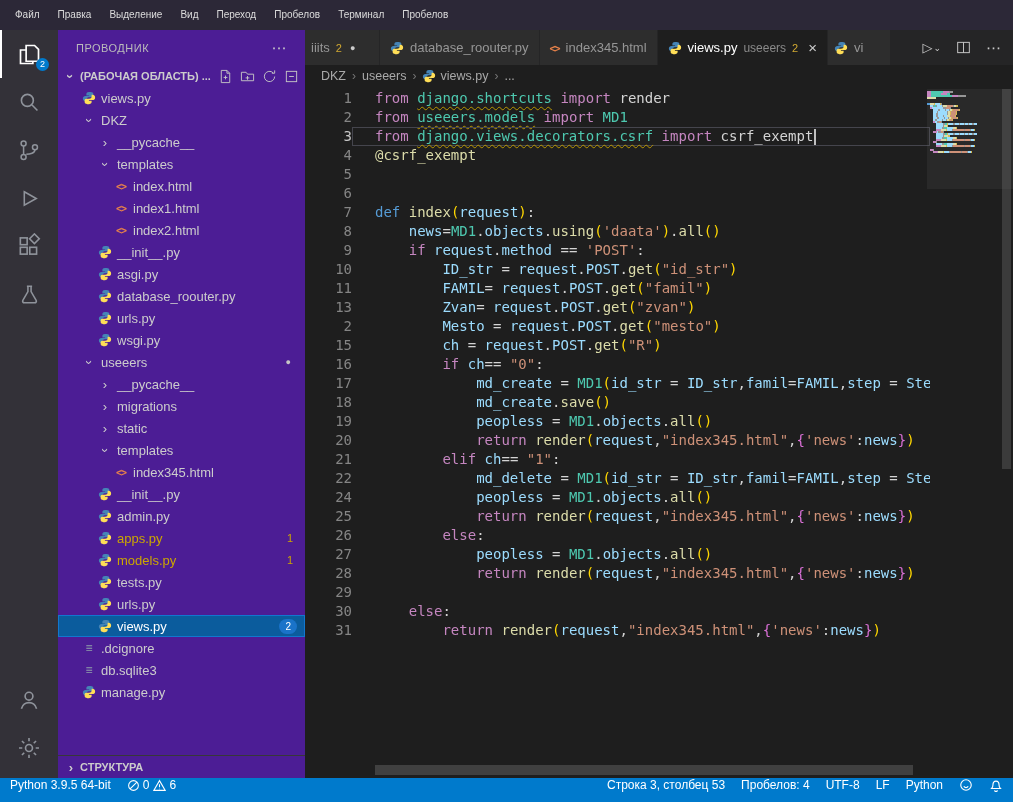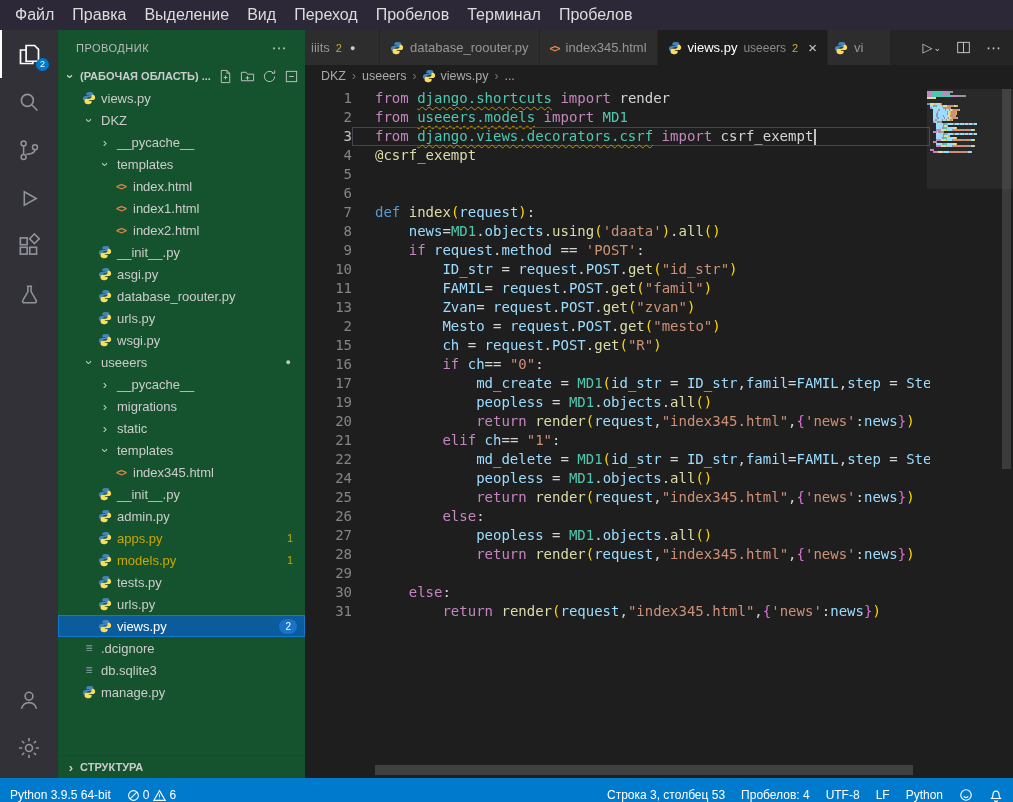--- a/index.html
+++ b/index.html
@@ -1,33 +1,33 @@
 <!DOCTYPE html>
 <html><head>
 <meta charset="utf-8">
 <style>
   html,body{margin:0;padding:0;width:1013px;height:802px;overflow:hidden;background:#1e1e1e;
     font-family:"Liberation Sans",sans-serif;}
   .app{display:flex;flex-direction:column;width:1013px;height:802px;}
 
   
   .menubar{height:30px;background:#2c2837;display:flex;align-items:center;padding:0 6px;flex:none;}
-  .menu-item{color:#dcdcdc;font-size:16px;padding:0 9px;line-height:30px;cursor:default;}
+  .menu-item{color:#dcdcdc;font-size:10px;padding:0 9px;line-height:30px;cursor:default;}
 
   .main{flex:1;display:flex;min-height:0;}
 
   
   .activitybar{width:58px;background:#333138;display:flex;flex-direction:column;align-items:center;flex:none;}
   .act-item{width:58px;height:48px;display:flex;align-items:center;justify-content:center;color:#8f939b;position:relative;}
   .act-item.active{color:#ffffff;box-shadow:inset 2px 0 0 #ffffff;}
   .act-badge{position:absolute;right:9px;bottom:7px;background:#007acc;color:#fff;font-size:9px;line-height:1;padding:2px 4px;border-radius:8px;}
   .act-bottom{margin-top:auto;margin-bottom:6px;display:flex;flex-direction:column;align-items:center;}
 
   
-  .sidebar{width:247px;background:#14532d;display:flex;flex-direction:column;flex:none;color:#cccccc;}
+  .sidebar{width:247px;background:#4c1d95;display:flex;flex-direction:column;flex:none;color:#cccccc;}
   .sb-title{height:35px;display:flex;align-items:center;padding:0 18px 0 18px;font-size:11px;letter-spacing:.5px;color:#bbbbbb;flex:none;}
   .sb-title .more{margin-left:auto;color:#cccccc;font-size:15px;}
   .sb-section{height:22px;display:flex;align-items:center;font-size:11px;font-weight:700;color:#cccccc;padding:0 6px 0 4px;flex:none;}
   .sb-section .chev{margin-right:2px;}
   .sb-section .sec-label{white-space:nowrap;overflow:hidden;}
   .sb-actions{margin-left:auto;display:flex;gap:7px;color:#c5c5c5;align-items:center;}
   .tree{flex:1;overflow:hidden;font-size:13px;}
   .tree-row{display:flex;align-items:center;height:22px;cursor:pointer;color:#cccccc;}
   .tree-row.sel{background:#0b5c9d;box-shadow:inset 0 0 0 1px #1177cf;}
   .slot{width:18px;flex:none;display:inline-flex;justify-content:center;align-items:center;}
@@ -80,21 +80,21 @@
   .mm-seg{height:1.6px;display:inline-block;flex:none;}
   .mm-slider{position:absolute;top:2px;right:0;width:86px;height:100px;background:rgba(121,121,121,.12);}
   .vscroll{position:absolute;top:0;right:0;width:13px;bottom:16px;}
   .vthumb{position:absolute;top:2px;left:2px;width:9px;height:380px;background:rgba(121,121,121,.32);}
   .hscroll{position:absolute;left:70px;right:100px;bottom:3px;height:10px;}
   .hthumb{width:100%;height:100%;background:rgba(121,121,121,.38);}
 
   
   .statusbar{height:24px;background:#007acc;color:#ffffff;display:flex;align-items:center;
     font-size:12px;padding:0 10px;justify-content:space-between;flex:none;}
-  .sb-left,.sb-right{display:flex;align-items:flex-end;gap:16px;height:100%;}
+  .sb-left,.sb-right{display:flex;align-items:flex-start;gap:16px;height:100%;}
   .status-item{display:flex;align-items:center;gap:4px;white-space:nowrap;cursor:pointer;}
   .problem-group{display:flex;align-items:center;gap:3px;}
 
   .html-ico{color:#e8824a;font-size:10px;font-weight:700;letter-spacing:-1px;font-family:"DejaVu Sans Mono",monospace;}
   .list-ico{color:#8fa0aa;font-size:12px;}
   svg{display:block;}
 </style>
 </head>
 <body>
 
@@ -565,20 +565,24 @@
             </div>
             <div class="code-row">
               <span class="ln">16</span>
               <span class="lc"><span class="tk-p">        </span><span class="tk-k">if </span><span class="tk-v">ch</span><span class="tk-p">== </span><span class="tk-s">"0"</span><span class="tk-p">:</span></span>
             </div>
             <div class="code-row">
               <span class="ln">17</span>
               <span class="lc"><span class="tk-p">            </span><span class="tk-v">md_create</span><span class="tk-p"> = </span><span class="tk-c">MD1</span><span class="tk-b1">(</span><span class="tk-v">id_str</span><span class="tk-p"> = </span><span class="tk-v">ID_str</span><span class="tk-p">,</span><span class="tk-v">famil</span><span class="tk-p">=</span><span class="tk-v">FAMIL</span><span class="tk-p">,</span><span class="tk-v">step</span><span class="tk-p"> = </span><span class="tk-v">Ste</span></span>
             </div>
             <div class="code-row">
+              <span class="ln">18</span>
+              <span class="lc"><span class="tk-p">            </span><span class="tk-v">md_create</span><span class="tk-p">.</span><span class="tk-f">save</span><span class="tk-b1">()</span></span>
+            </div>
+            <div class="code-row">
               <span class="ln">19</span>
               <span class="lc"><span class="tk-p">            </span><span class="tk-v">peopless</span><span class="tk-p"> = </span><span class="tk-c">MD1</span><span class="tk-p">.</span><span class="tk-v">objects</span><span class="tk-p">.</span><span class="tk-f">all</span><span class="tk-b1">()</span></span>
             </div>
             <div class="code-row">
               <span class="ln">20</span>
               <span class="lc"><span class="tk-p">            </span><span class="tk-k">return </span><span class="tk-f">render</span><span class="tk-b1">(</span><span class="tk-v">request</span><span class="tk-p">,</span><span class="tk-s">"index345.html"</span><span class="tk-p">,</span><span class="tk-b2">{</span><span class="tk-s">'news'</span><span class="tk-p">:</span><span class="tk-v">news</span><span class="tk-b2">}</span><span class="tk-b1">)</span></span>
             </div>
             <div class="code-row">
               <span class="ln">21</span>
               <span class="lc"><span class="tk-p">        </span><span class="tk-k">elif </span><span class="tk-v">ch</span><span class="tk-p">== </span><span class="tk-s">"1"</span><span class="tk-p">:</span></span>

